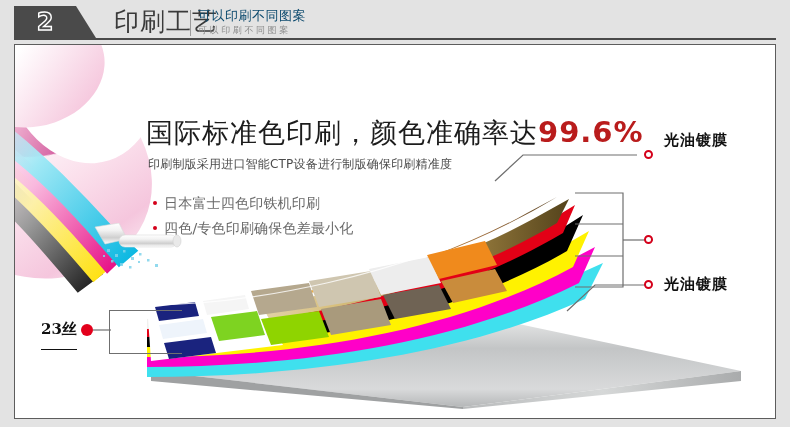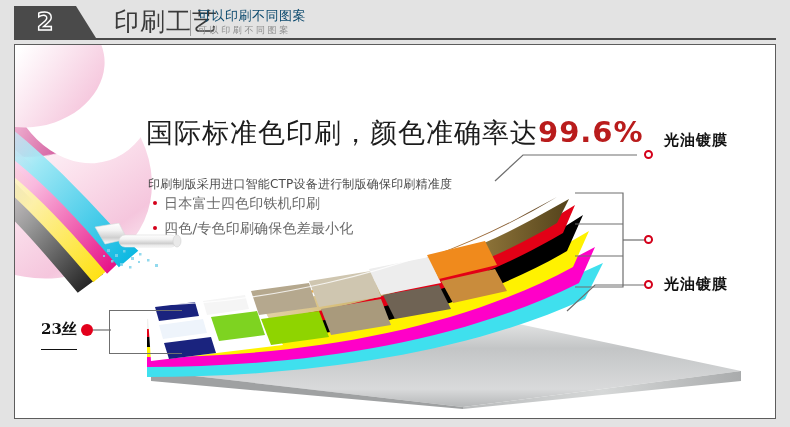--- a/index.html
+++ b/index.html
@@ -105,21 +105,21 @@
 
   
   #headline{
     position:absolute;left:131px;top:70px;
     font-size:27px;color:#1c1c1c;letter-spacing:1px;white-space:nowrap;
     line-height:34px;
   }
   #headline .pct{color:#b91c1c;font-weight:bold;font-size:29px;}
   #subhead{
     position:absolute;left:133px;top:112px;
-    font-size:12px;color:#4b4b4b;letter-spacing:.2px;white-space:nowrap;line-height:15px;margin-top:20px;
+    font-size:12px;color:#4b4b4b;letter-spacing:.2px;white-space:nowrap;line-height:15px;
   }
   .bullet-row{position:absolute;left:138px;font-size:14px;color:#6a6a6a;
     letter-spacing:.2px;white-space:nowrap;line-height:13px;}
   .bullet-row .bdot{
     display:inline-block;width:4px;height:4px;border-radius:50%;
     background:#d4001a;vertical-align:middle;margin-right:7px;margin-bottom:2px;
   }
   #b0{top:152px;}
   #b1{top:177px;}
 

